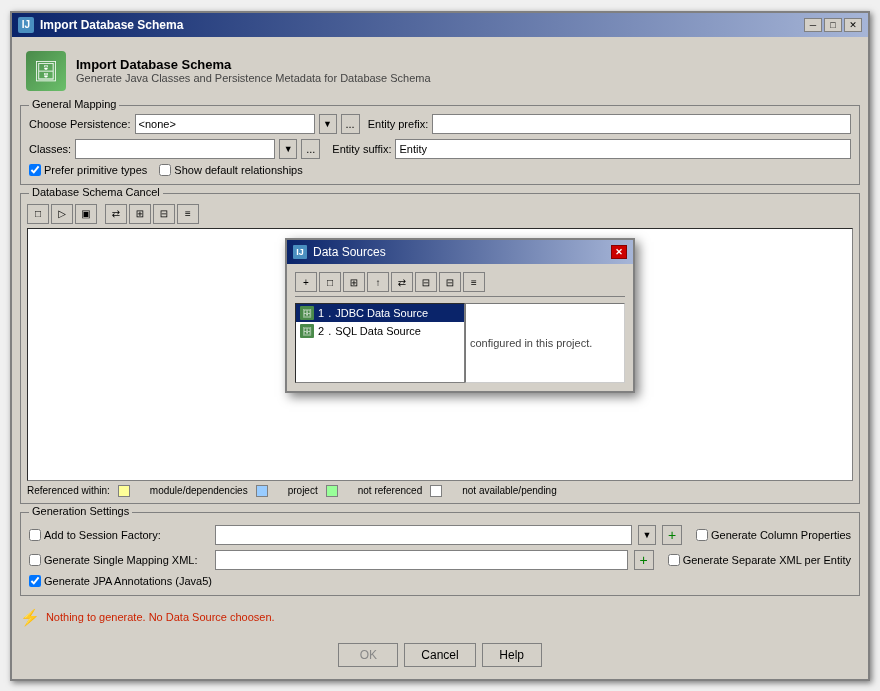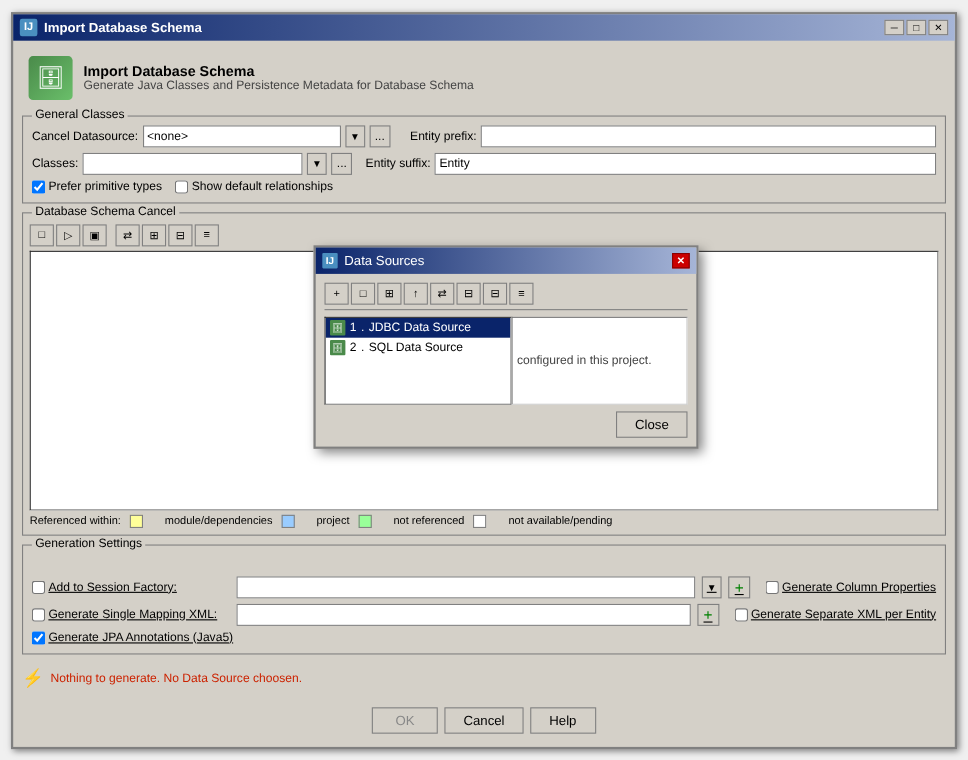--- a/index.html
+++ b/index.html
@@ -432,22 +432,21 @@
       flex: 1;
       border: 1px inset #ccc;
       background: white;
       display: flex;
       align-items: center;
       padding: 4px;
       font-size: 11px;
       color: #444;
     }
     .gen-section-content {
-      margin-top: 20px;
-      text-decoration: underline;
+      margin-top: 4px;
     }
   </style>
 </head>
 <body>
 
 <div class="main-window">
 
   <div class="title-bar">
     <div class="title-bar-left">
       <div class="title-bar-icon">IJ</div>
@@ -464,28 +463,28 @@
 
     <div class="header-section">
       <div class="header-icon">🗄</div>
       <div class="header-text">
         <h2>Import Database Schema</h2>
         <p>Generate Java Classes and Persistence Metadata for Database Schema</p>
       </div>
     </div>
 
     <div class="group-box">
-      <span class="group-box-title">General Classes</span>
+      <span class="group-box-title">General Mapping</span>
 
       <div class="form-row">
-        <span class="form-label">Cancel Datasource:</span>
+        <span class="form-label">Choose Persistence:</span>
         <input class="form-input" style="width: 180px;" type="text" value="&lt;none&gt;">
         <div class="dropdown-btn">▼</div>
         <div class="browse-btn">...</div>
-        <span class="form-label" style="margin-left:14px;">Entity prefix:</span>
+        <span class="form-label" style="margin-left:4px;">Entity prefix:</span>
         <input class="form-input" style="flex: 1 1 0%;" type="text" value="">
       </div>
 
       <div class="form-row">
         <span class="form-label">Classes:</span>
         <input class="form-input" style="width: 200px;" type="text">
         <div class="dropdown-btn">▼</div>
         <div class="browse-btn">...</div>
         <span class="form-label" style="margin-left:8px;">Entity suffix:</span>
         <input class="form-input" style="flex: 1 1 0%;" type="text" value="Entity">
@@ -622,18 +621,15 @@
             <span>1</span>. <span>JDBC Data Source</span>
           </div>
           <div class="modal-list-item">
             <div class="modal-list-item-icon">🗄</div>
             <span>2</span>. <span>SQL Data Source</span>
           </div>
         </div>
         <div class="modal-list-text-col">configured in this project.</div>
       </div>
 
-      <div class="modal-close-area">
-        <button class="modal-close-button">Close</button>
-      </div>
     </div>
   </div>
 </div>
 
 </body></html>

